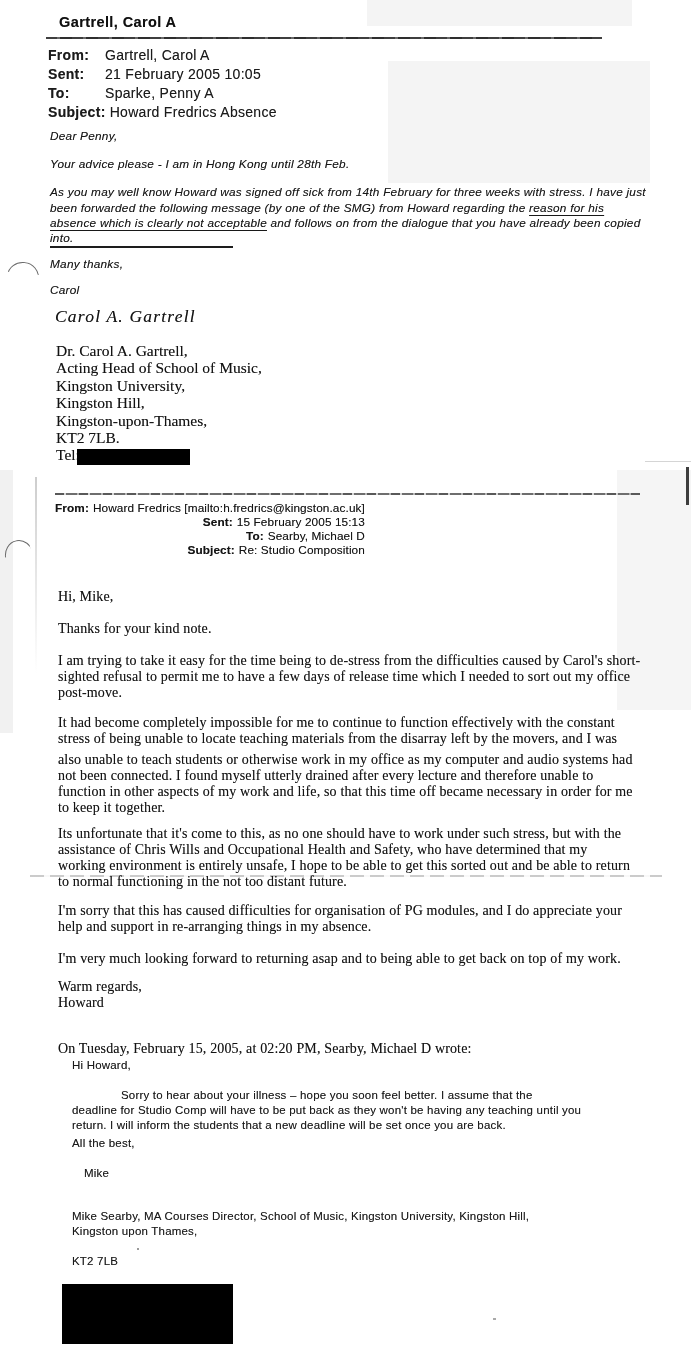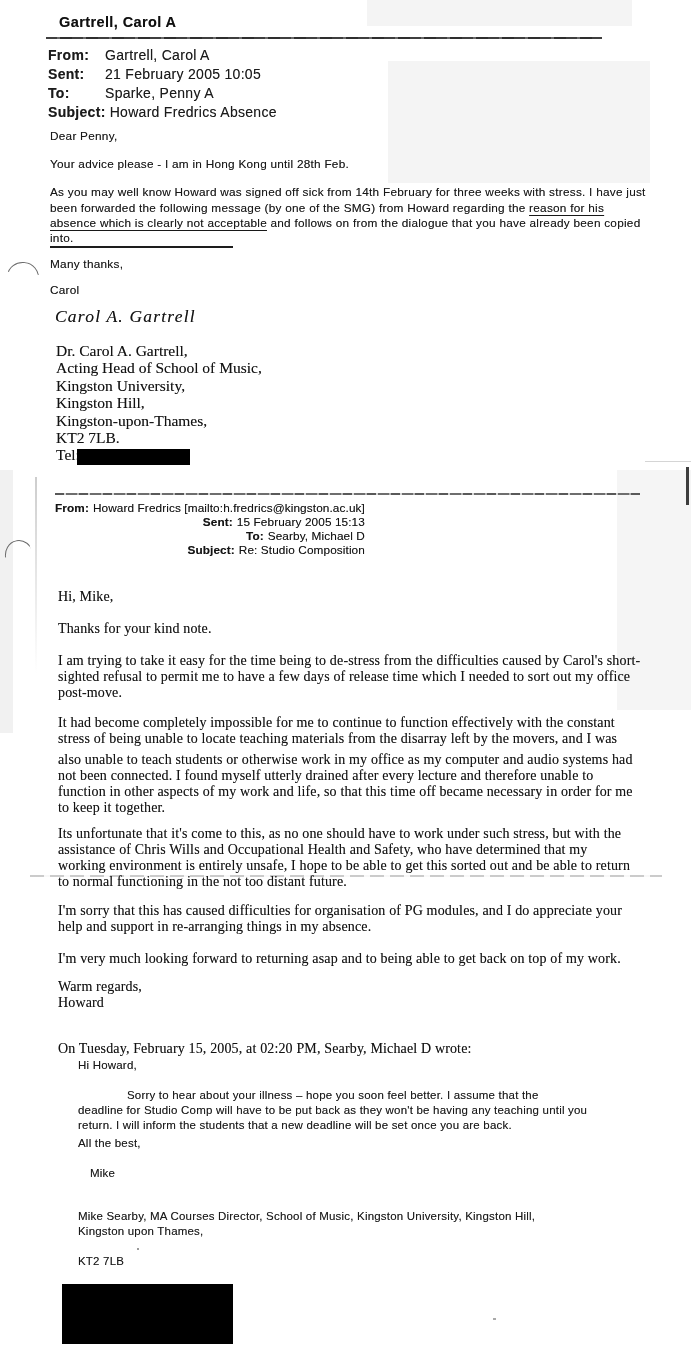--- a/index.html
+++ b/index.html
@@ -12,21 +12,21 @@
 
   
   .doc-title{left:59px;top:14px;font-weight:bold;font-size:14.5px;letter-spacing:.4px;color:#101010;}
   .title-rule{left:46px;top:37px;width:556px;height:2.4px;
       background:repeating-linear-gradient(90deg,#3f3f3f 0 11px,#6a6a6a 11px 14px,#2e2e2e 14px 26px);}
   .hdr1{left:48px;top:46px;font-size:14px;letter-spacing:.3px;}
   .hdr1 .hrow{line-height:19px;white-space:nowrap;}
   .hrow .hlabel{font-weight:bold;display:inline-block;}
   .hdr1 .hlabel{min-width:57px;}
   .hdr1 .hlabel.nofix{min-width:0;margin-right:4px;}
-  .body1{left:50px;top:129px;font-size:11.8px;letter-spacing:.25px;color:#181818;}
+  .body1{left:50px;top:129px;font-size:11.8px;letter-spacing:.25px;color:#181818;font-style:italic;}
   .body1 .bline{line-height:15.2px;white-space:nowrap;}
   .u{text-decoration:underline;text-underline-offset:2.5px;text-decoration-thickness:1.4px;}
   .into-artifact{left:50px;top:246px;width:183px;height:2px;background:#1d1d1d;}
   .sig-script{left:55px;top:306px;font-style:italic;font-size:17.5px;letter-spacing:1.2px;color:#141414;}
   .sigblock{left:56px;top:342px;font-size:15.5px;color:#131313;}
   .sigblock .bline{line-height:17.4px;white-space:nowrap;}
   .tel-redaction{left:77px;top:449px;width:113px;height:16px;background:#000;}
   .grey-box{background:#f4f4f4;}
   .curl{border:1.6px solid #6b6b6b;border-radius:50%;background:transparent;}
   .curl1{left:7px;top:262px;width:30px;height:28px;clip-path:inset(0 0 62% 0);transform:rotate(6deg);}
@@ -40,21 +40,21 @@
   .p2-right-tick{left:686px;top:467px;width:2.5px;height:38px;background:#3d3d3d;}
   .rule2{left:55px;top:493px;width:585px;height:2px;
       background:repeating-linear-gradient(90deg,#595959 0 9px,rgba(90,90,90,.25) 9px 11px,#6e6e6e 11px 22px,rgba(90,90,90,.45) 22px 24px);}
   .hdr2{left:55px;top:502px;font-size:11.8px;letter-spacing:.1px;color:#141414;}
   .hdr2 .hrow{line-height:13.9px;white-space:nowrap;text-align:right;}
   .hdr2 .hlabel{margin-right:4px;}
   .body2{left:58px;top:572px;font-size:14px;color:#141414;letter-spacing:.15px;}
   .body2 .bline{line-height:16px;white-space:nowrap;}
   .fold-line{left:30px;top:875px;width:632px;height:2px;opacity:.65;
       background:repeating-linear-gradient(90deg,rgba(110,110,110,.55) 0 14px,rgba(110,110,110,.07) 14px 20px);}
-  .quote{left:78px;top:1058px;font-size:11.5px;letter-spacing:.2px;color:#1a1a1a;}
+  .quote{left:72px;top:1058px;font-size:11.5px;letter-spacing:.2px;color:#1a1a1a;}
   .quote .bline{line-height:15px;white-space:nowrap;}
   .quote .findent{text-indent:49px;}
   .bottom-redaction{left:62px;top:1284px;width:171px;height:60px;background:#000;}
   .speck1{left:493px;top:1318px;width:3px;height:2px;background:#a9a9a9;}
   .speck2{left:137px;top:1248px;width:2px;height:2px;background:#9a9a9a;}
 </style>
 </head>
 <body>
 
 <div class="canvas">

